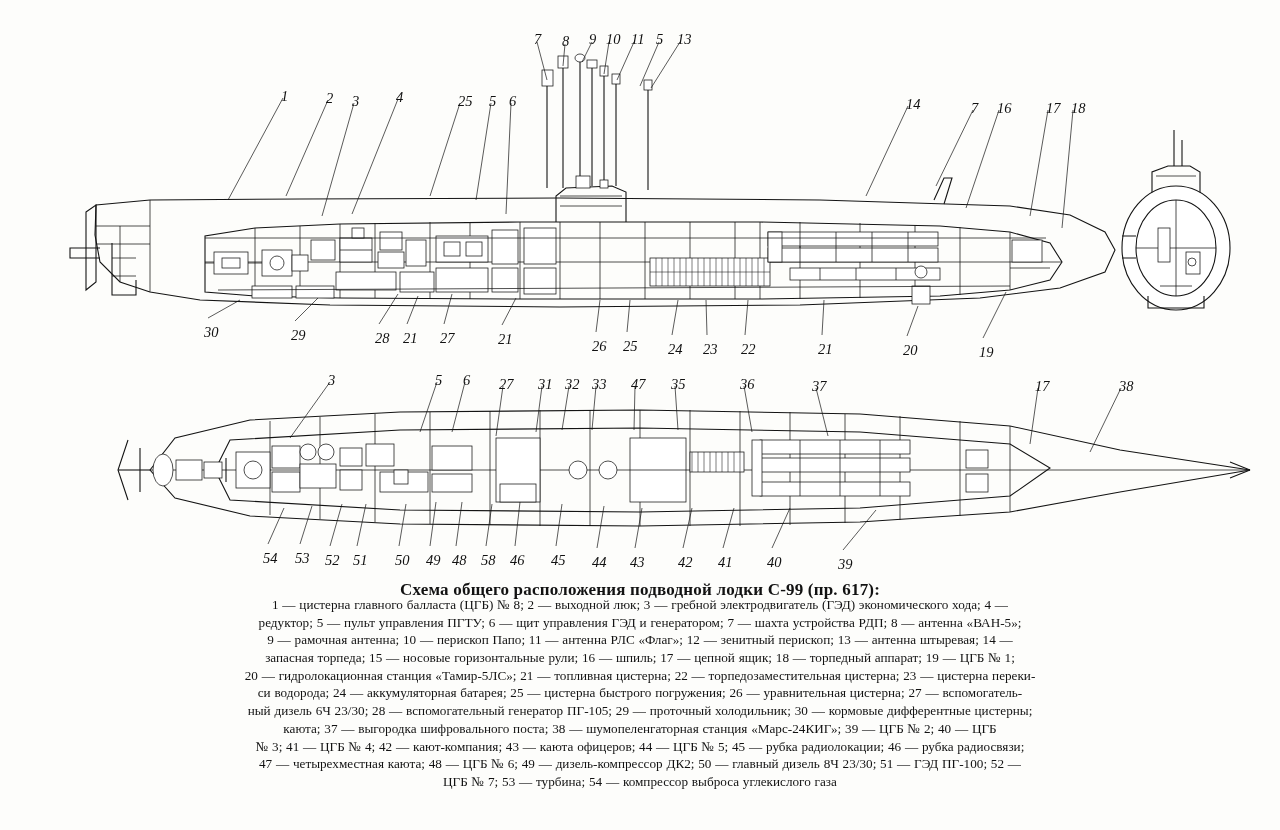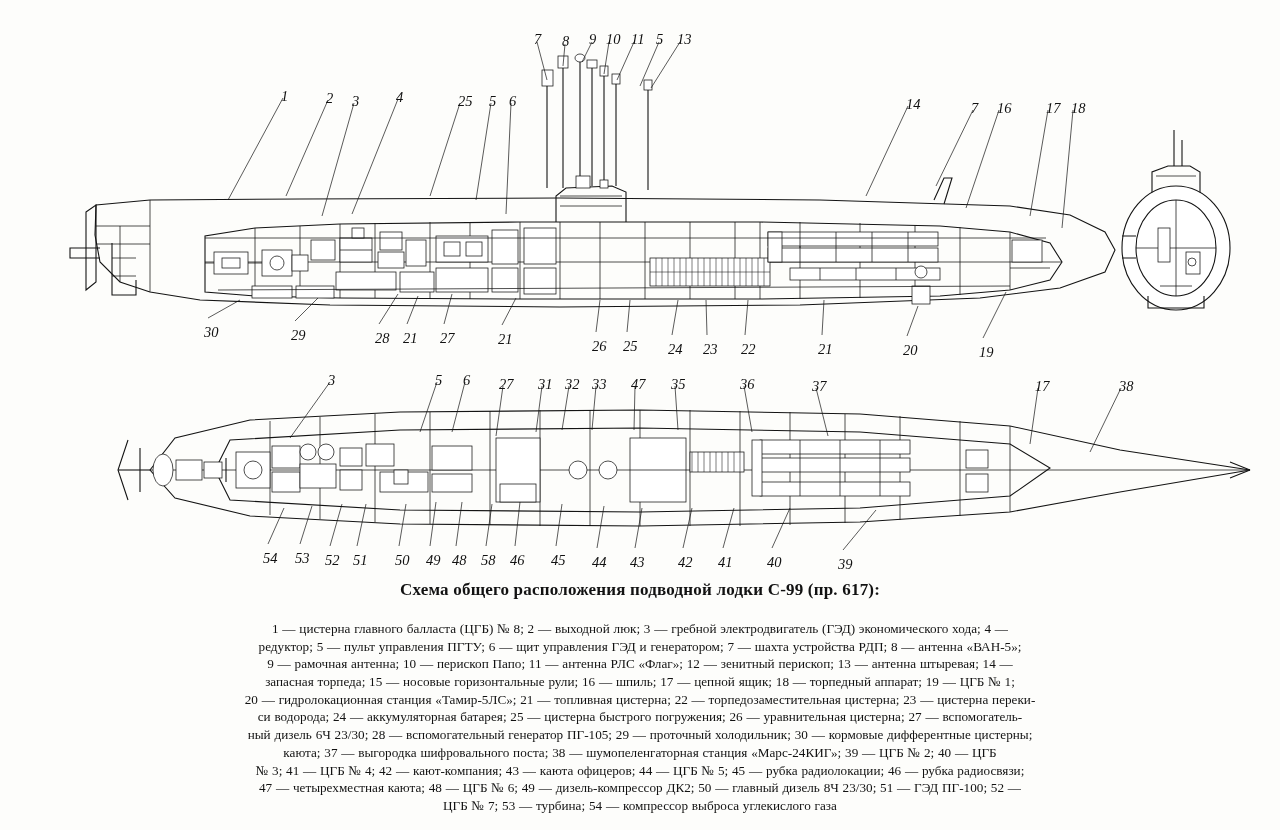--- a/index.html
+++ b/index.html
@@ -39,21 +39,21 @@
     top: 580px;
     width: 1280px;
     text-align: center;
     font-weight: bold;
     font-size: 17px;
     letter-spacing: 0.2px;
   }
   #legend {
     position: absolute;
     left: 86px;
-    top: 620px;
+    top: 596px;
     width: 1108px;
     font-size: 13.2px;
     line-height: 1.34;
     text-align: justify;
     text-align-last: center;
     word-spacing: 0.5px;
   }
   #legend .last-line {
     text-align: center;
   }

